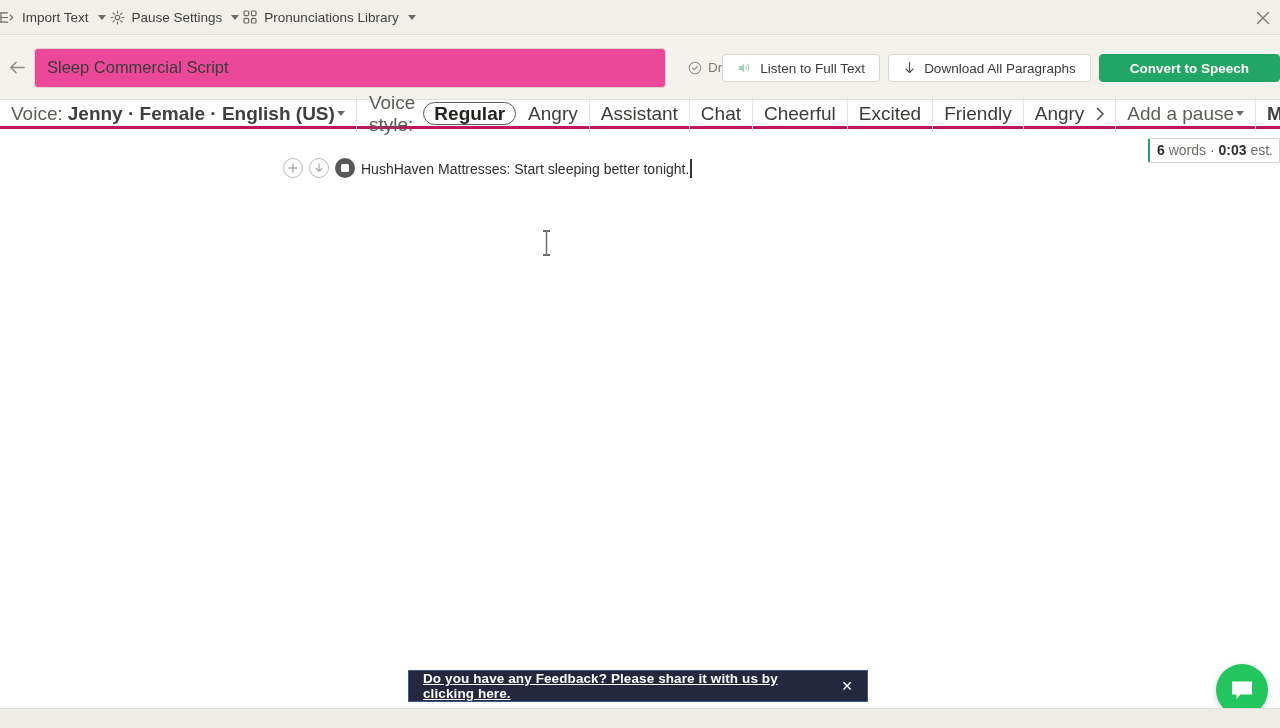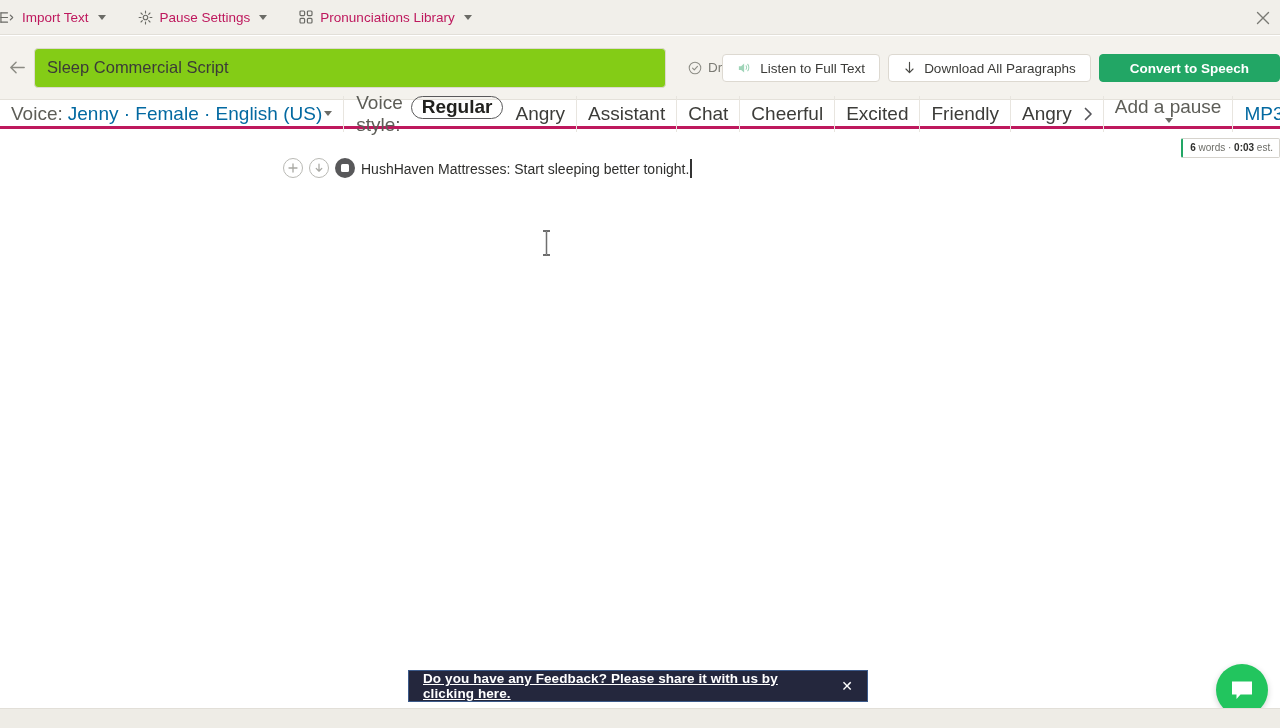--- a/index.html
+++ b/index.html
@@ -19,22 +19,22 @@
 
   
   .topbar {
     position: absolute; top: 0; left: 0; width: 1280px; height: 35px;
     background: #f1efea;
     border-bottom: 1px solid #e2dfd8;
     display: flex; align-items: center; gap: 0;
   }
   .topbar-item {
     display: flex; align-items: center; gap: 7px;
-    padding: 0 16px; height: 35px; cursor: pointer;
-    font-size: 13.5px; color: #be185d;
+    padding: 0 2px; height: 35px; cursor: pointer;
+    font-size: 13.5px; color: #404040;
   }
   .topbar-item:first-child { padding-left: 0px; }
   .tb-label { white-space: nowrap; }
   .caret {
     width: 0; height: 0;
     border-left: 4px solid transparent; border-right: 4px solid transparent;
     border-top: 5px solid #6b6b66; margin-left: 2px;
   }
   .topbar-close {
     position: absolute; right: 6px; top: 7px; width: 22px; height: 22px;
@@ -48,21 +48,21 @@
     border-bottom: 1px solid #e4e1da;
     display: flex; align-items: center;
   }
   .back-arrow {
     width: 34px; height: 34px; margin-left: 0px;
     display: flex; align-items: center; justify-content: center;
     cursor: pointer; flex: none;
   }
   .title-input {
     width: 632px; height: 40px; margin-left: 0px;
-    background: #84cc16; border: 1px solid #ddd9d1; border-radius: 4px;
+    background: #ec4899; border: 1px solid #ddd9d1; border-radius: 4px;
     font-family: "Liberation Sans", sans-serif;
     font-size: 16.5px; color: #3b3b38; padding: 0 12px;
     outline: none;
   }
   .draft-saved {
     display: flex; align-items: center; gap: 6px;
     margin-left: 22px; font-size: 13.5px; color: #7b7b74; white-space: nowrap;
   }
   .header-actions {
     position: absolute; right: 0; top: 0; height: 64px;
@@ -87,23 +87,23 @@
     position: absolute; top: 101px; left: 0; width: 1280px; height: 28px;
     background: #ffffff; border-bottom: 3px solid #be185d;
     display: flex; align-items: center; font-size: 19px; color: #444;
   }
   .vb-seg {
     display: flex; align-items: center; height: 36px; padding: 0 11px;
     border-right: 1px solid #e8e5df; white-space: nowrap; cursor: pointer;
   }
   .vb-seg.noborder { border-right: none; }
   .vb-label { color: #5d5d57; }
-  .vb-value { font-weight: normal; color: #0369a1; margin-left: 5px; }
+  .vb-value { font-weight: bold; color: #404040; margin-left: 5px; }
   .style-label { color: #5d5d57; padding-left: 12px; padding-right: 8px; }
-  .style-list { display: flex; height: 36px; }
+  .style-list { display: flex; align-items: center; height: 36px; }
   .style-chip {
     padding: 16px 11px; height: 36px; display: flex; align-items: center;
     border-right: 1px solid #e8e5df; color: #3c3c39; cursor: pointer;
     white-space: nowrap;
   }
   .style-chip.selected {
     border: 1.4px solid #59595a; border-radius: 14px; height: 23px;
     font-weight: bold; padding: 0 10px; margin-right: 1px; color: #22221f;
   }
   .style-next {
@@ -131,21 +131,21 @@
     position: relative;
   }
   .caret-bar {
     display: inline-block; width: 1.3px; height: 19px; background: #333;
     vertical-align: -4px; margin-left: 1px;
   }
   .wordcount {
     position: absolute; top: 0px; right: 0px;
     background: #ffffff; border: 1px solid #d6d3cd; border-left: 2.5px solid #22a665;
     border-radius: 2px; padding: 3px 6px 4px 7px;
-    font-size: 10px; color: #6c6c66; white-space: nowrap;
+    font-size: 14px; color: #6c6c66; white-space: nowrap;
   }
   .wordcount b { color: #2f2f2d; }
   .text-cursor {
     position: absolute; left: 541px; top: 92px;
     width: 11px; height: 26px;
   }
 
   
   .feedback {
     position: absolute; left: 408px; top: 670px; width: 460px; height: 32px;
@@ -293,21 +293,21 @@
       <div class="style-chip">Friendly</div>
       <div class="style-chip" style="border-right:none;padding-right:2px;">Angry</div>
       <div class="style-next">
         <svg width="11" height="14" viewBox="0 0 11 14">
           <path d="M2.5 1.5L8 7l-5.5 5.5" stroke="#55555a" stroke-width="1.7" fill="none" stroke-linecap="round" stroke-linejoin="round"></path>
         </svg>
       </div>
     </div>
 
     <div class="vb-right">
-      <div class="vb-seg" style="border-left:1px solid #e8e5df;flex-direction:column;">
+      <div class="vb-seg" style="border-left:1px solid #e8e5df;">
         <span class="vb-label">Add a pause</span>
         <span class="caret"></span>
       </div>
       <div class="vb-seg">
         <span class="vb-value" style="margin-left:0">MP3</span>
         <span class="caret"></span>
       </div>
       <div class="vb-seg">
         <span class="vb-value" style="margin-left:0">48 KHz</span>
         <span class="caret"></span>

